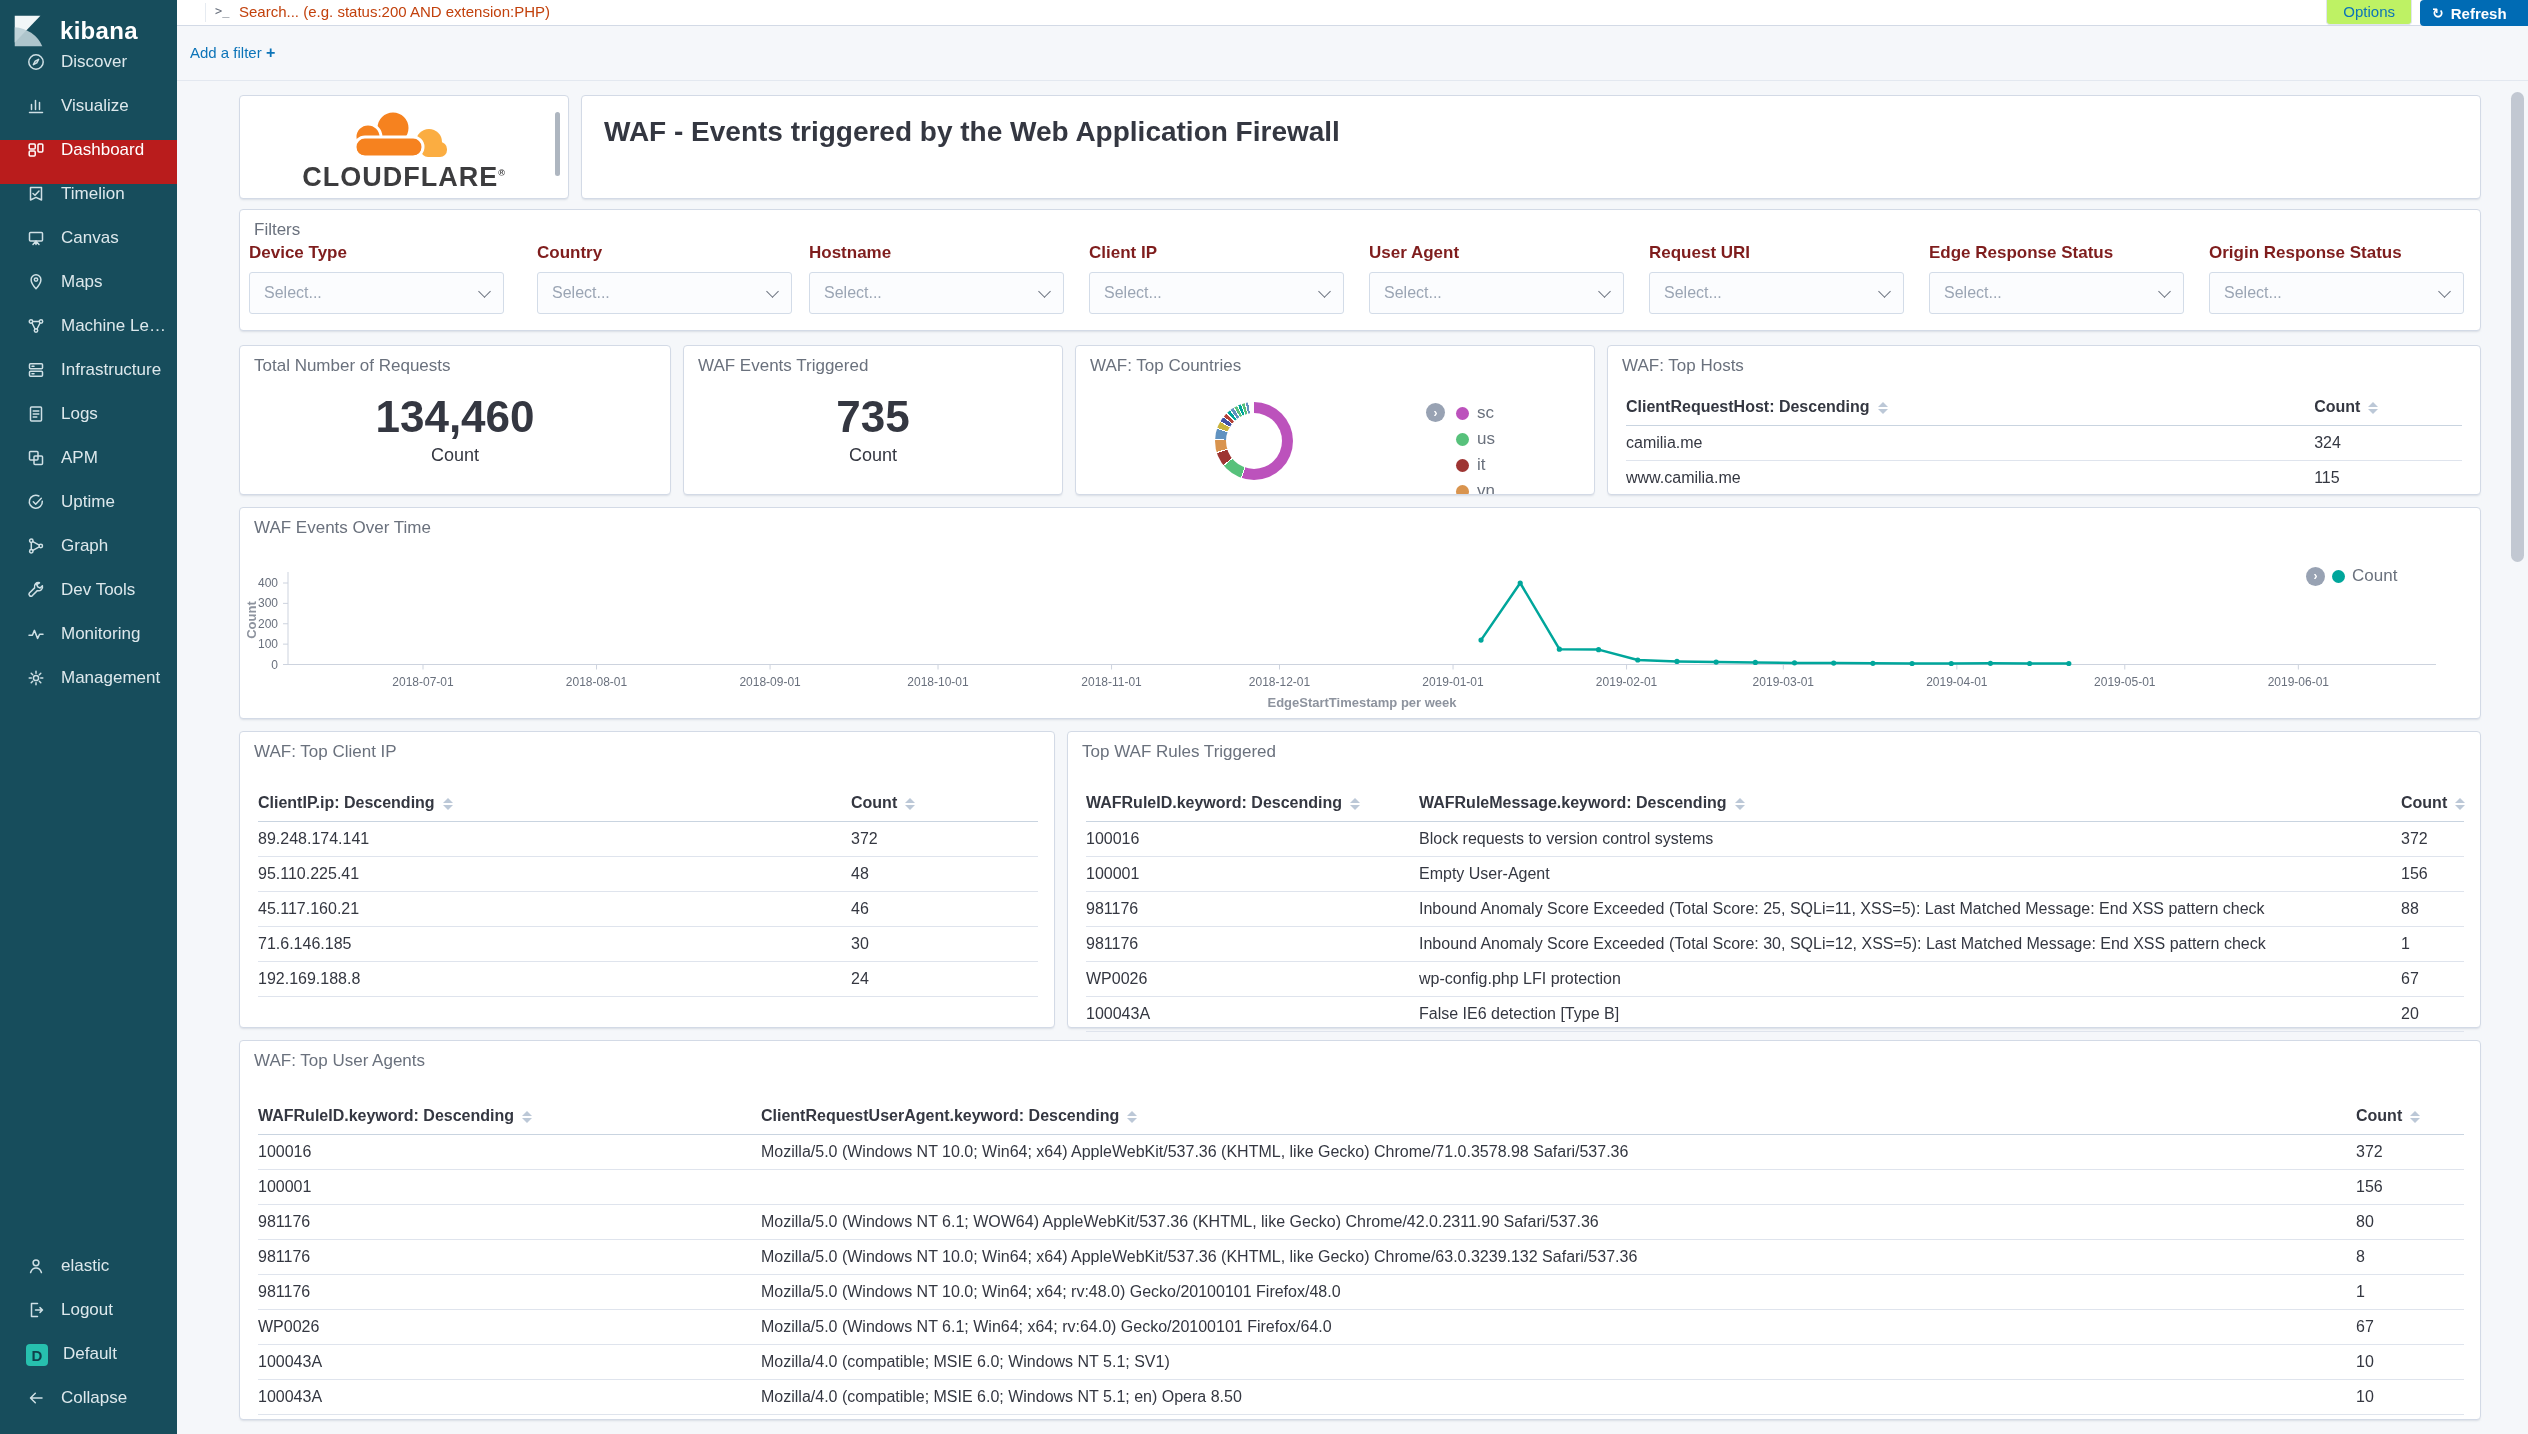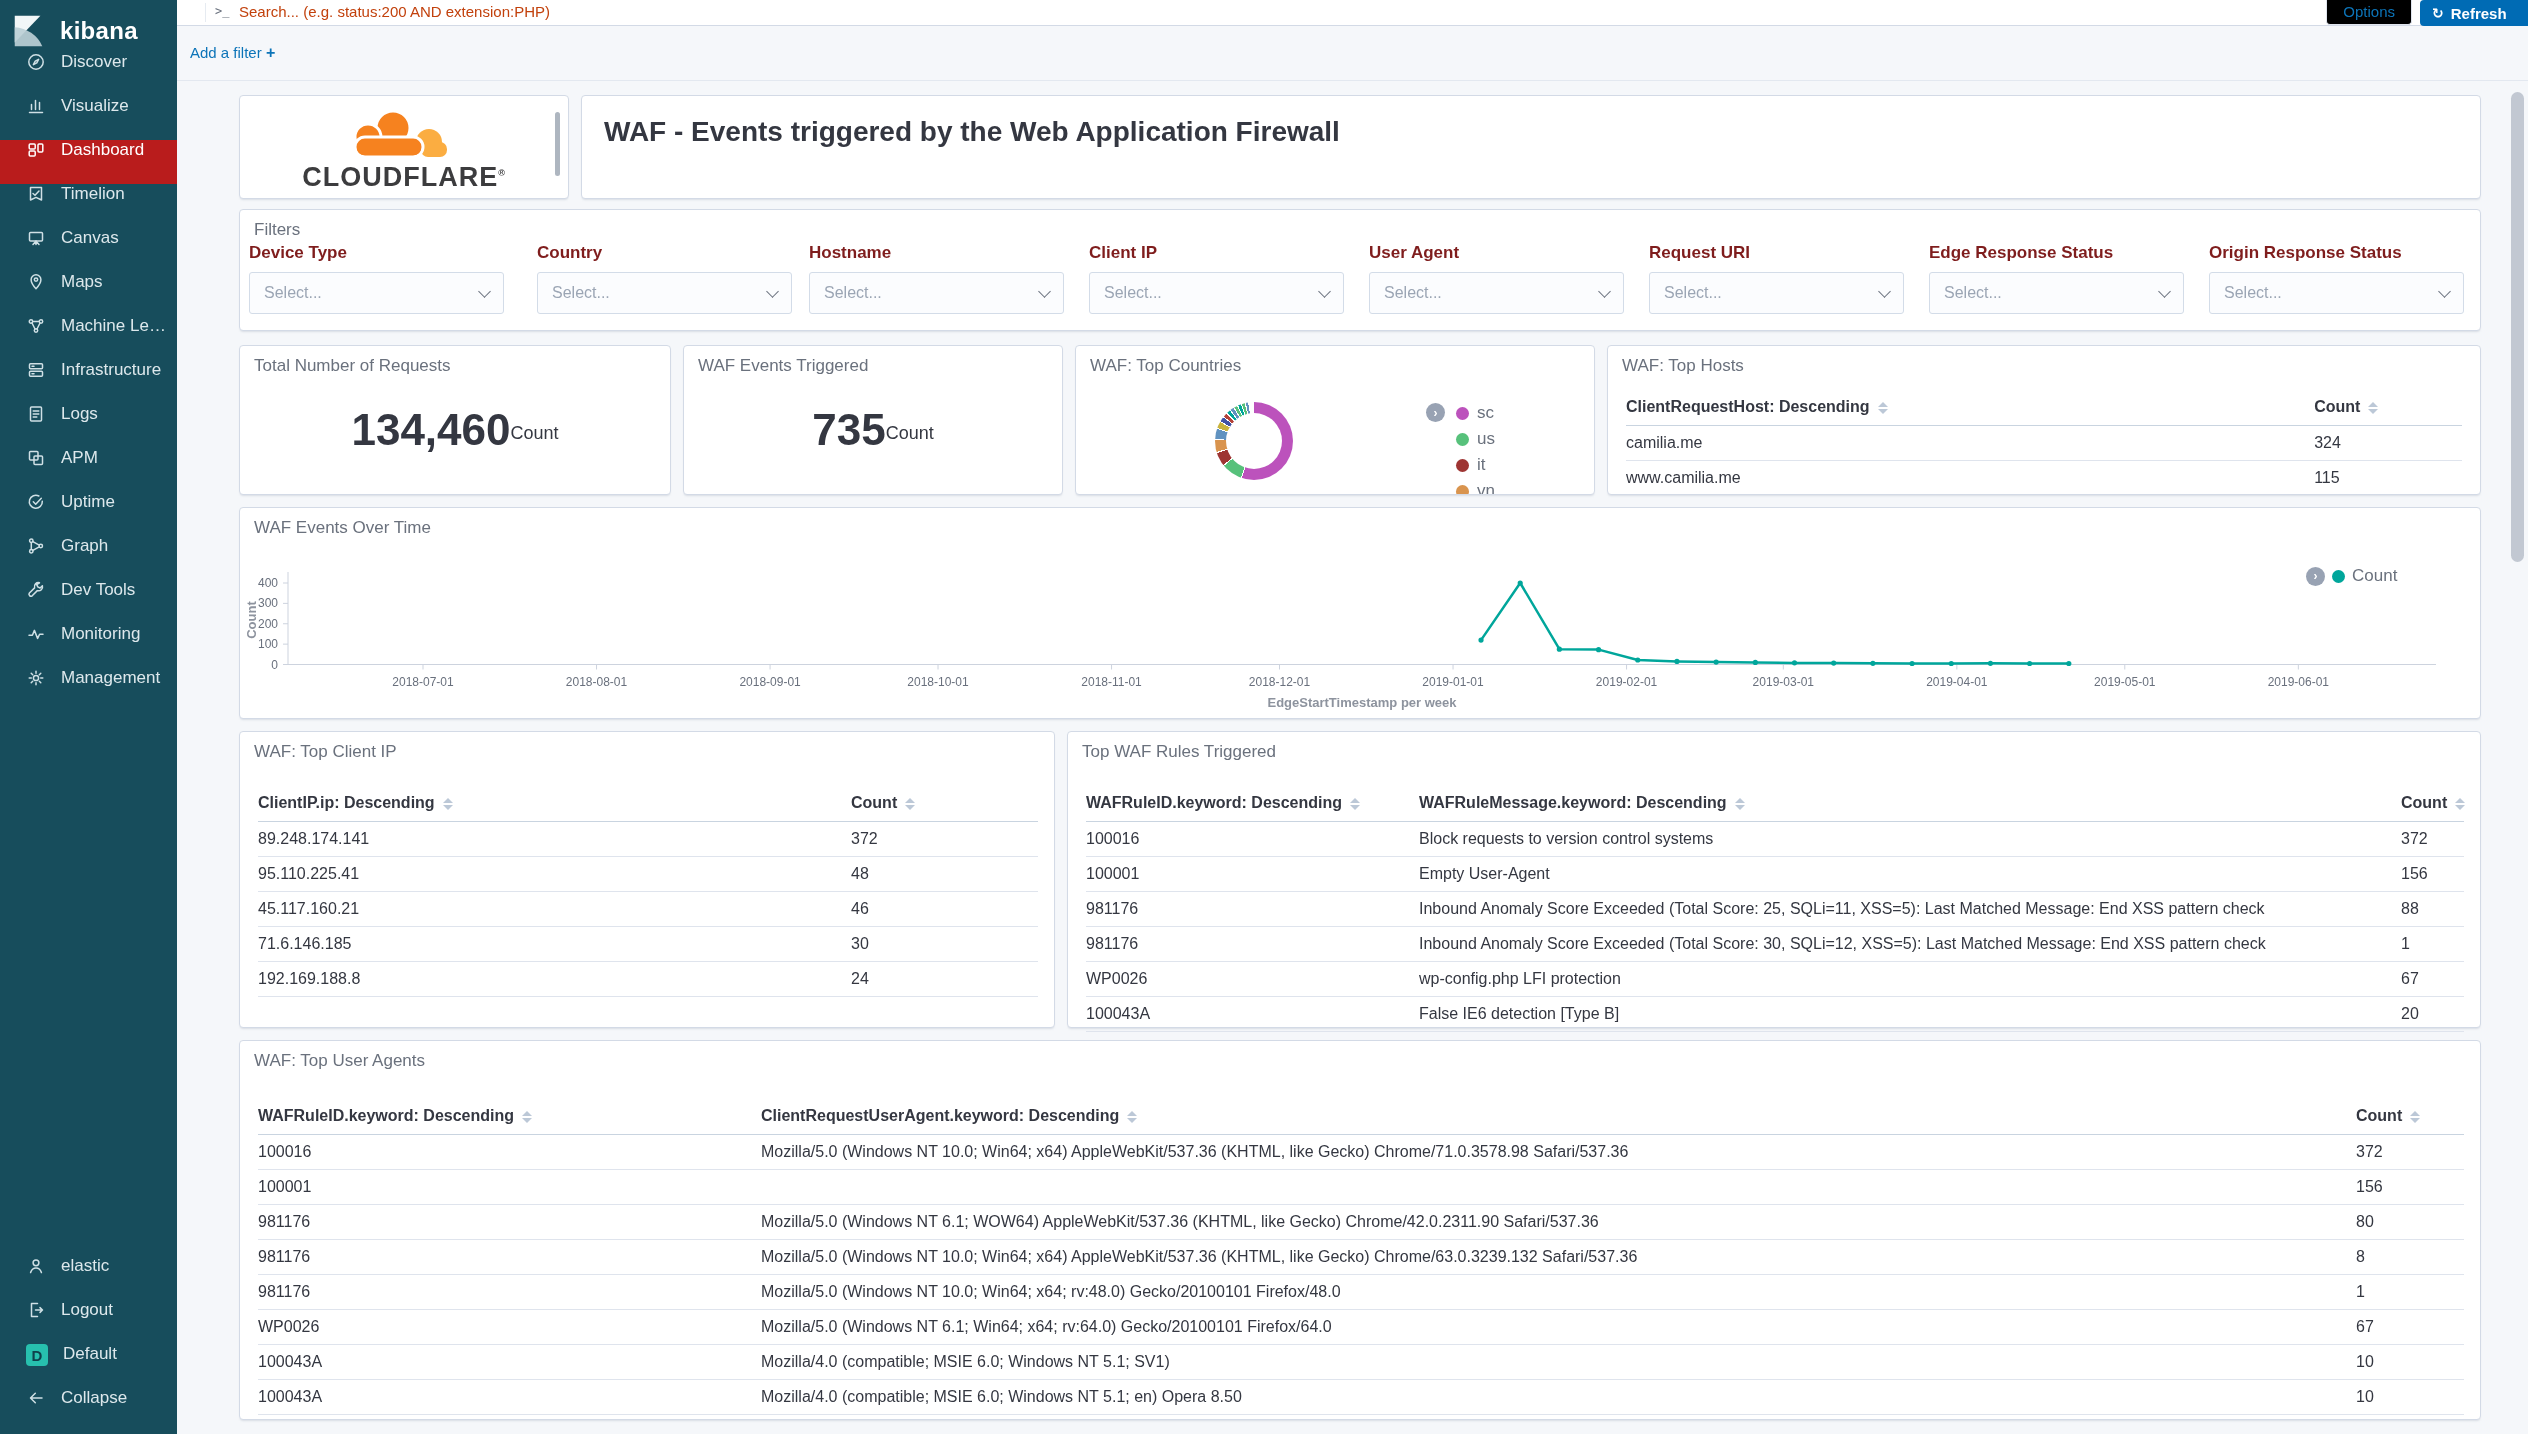--- a/index.html
+++ b/index.html
@@ -24,21 +24,21 @@
 
   
   .topbar{position:absolute;left:177px;right:0;top:0;height:25px;background:#fff;
           border-bottom:1px solid #d3dae6;z-index:4;}
   .searchline{position:absolute;left:28px;top:3px;bottom:3px;width:1px;background:#e6ebf1;}
   .prompt{position:absolute;left:38px;top:4px;font-family:"DejaVu Sans Mono",monospace;
           font-size:12px;color:#69707d;}
   .placeholder{position:absolute;left:62px;top:3px;font-size:15px;color:#c2410c;}
   .options-btn{position:absolute;right:116px;top:0;height:24px;line-height:24px;padding:0 16px;
                color:#0c74b8;font-size:15px;border:1px solid #e0e5ee;border-top:none;border-radius:0 0 4px 4px;
-               background:#000000;cursor:pointer;}
+               background:#bef264;cursor:pointer;}
   .refresh-btn{position:absolute;right:-8px;top:0;height:26px;width:116px;background:#006bb4;color:#fff;
                border:none;border-radius:4px;font-size:15px;font-weight:600;display:flex;align-items:center;
                justify-content:flex-start;gap:7px;padding:0 0 0 12px;cursor:pointer;
                font-family:"Liberation Sans","DejaVu Sans",sans-serif;}
   .ricon{font-size:14px;line-height:1;}
 
   
   .filterbar{position:absolute;left:177px;right:0;top:26px;height:54px;border-bottom:1px solid #e3e8f0;}
   .addfilter{position:absolute;left:13px;top:18px;font-size:15px;color:#0c74b8;cursor:pointer;}
   .addfilter .plus{font-weight:bold;font-size:16px;}
@@ -69,21 +69,21 @@
   
   .filter{position:absolute;top:33px;width:255px;}
   .flabel{font-size:17px;font-weight:bold;color:#7f1d1d;margin-bottom:9px;}
   .fselect{height:42px;border:1px solid #d3dce8;border-radius:3px;background:#fbfcfe;display:flex;
            align-items:center;justify-content:space-between;padding:0 14px;box-sizing:border-box;cursor:pointer;}
   .fph{font-size:16px;color:#9ba5b4;}
   .caret{width:8px;height:8px;border-right:1.6px solid #69707d;border-bottom:1.6px solid #69707d;
          transform:rotate(45deg);margin-top:-4px;}
 
   
-  .metric-box{position:absolute;inset:0;display:flex;flex-direction:row;align-items:center;justify-content:center;padding-top:20px;}
+  .metric-box{position:absolute;inset:0;display:flex;flex-direction:column;align-items:center;justify-content:center;padding-top:20px;}
   .metric-val{font-size:44px;font-weight:bold;color:#343741;line-height:1;}
   .metric-lbl{font-size:18px;color:#343741;margin-top:6px;}
 
   
   .donut{position:absolute;left:139px;top:56px;width:78px;height:78px;border-radius:50%;}
   .donut::after{content:"";position:absolute;inset:11px;background:#fff;border-radius:50%;}
   .lg-arrow{width:19px;height:19px;border-radius:50%;background:#98a2b3;color:#fff;font-size:12px;
             font-weight:bold;display:inline-flex;align-items:center;justify-content:center;cursor:pointer;flex:0 0 19px;}
   #donut-arrow{position:absolute;left:350px;top:57px;}
   .legend-list{position:absolute;left:380px;top:54px;}

